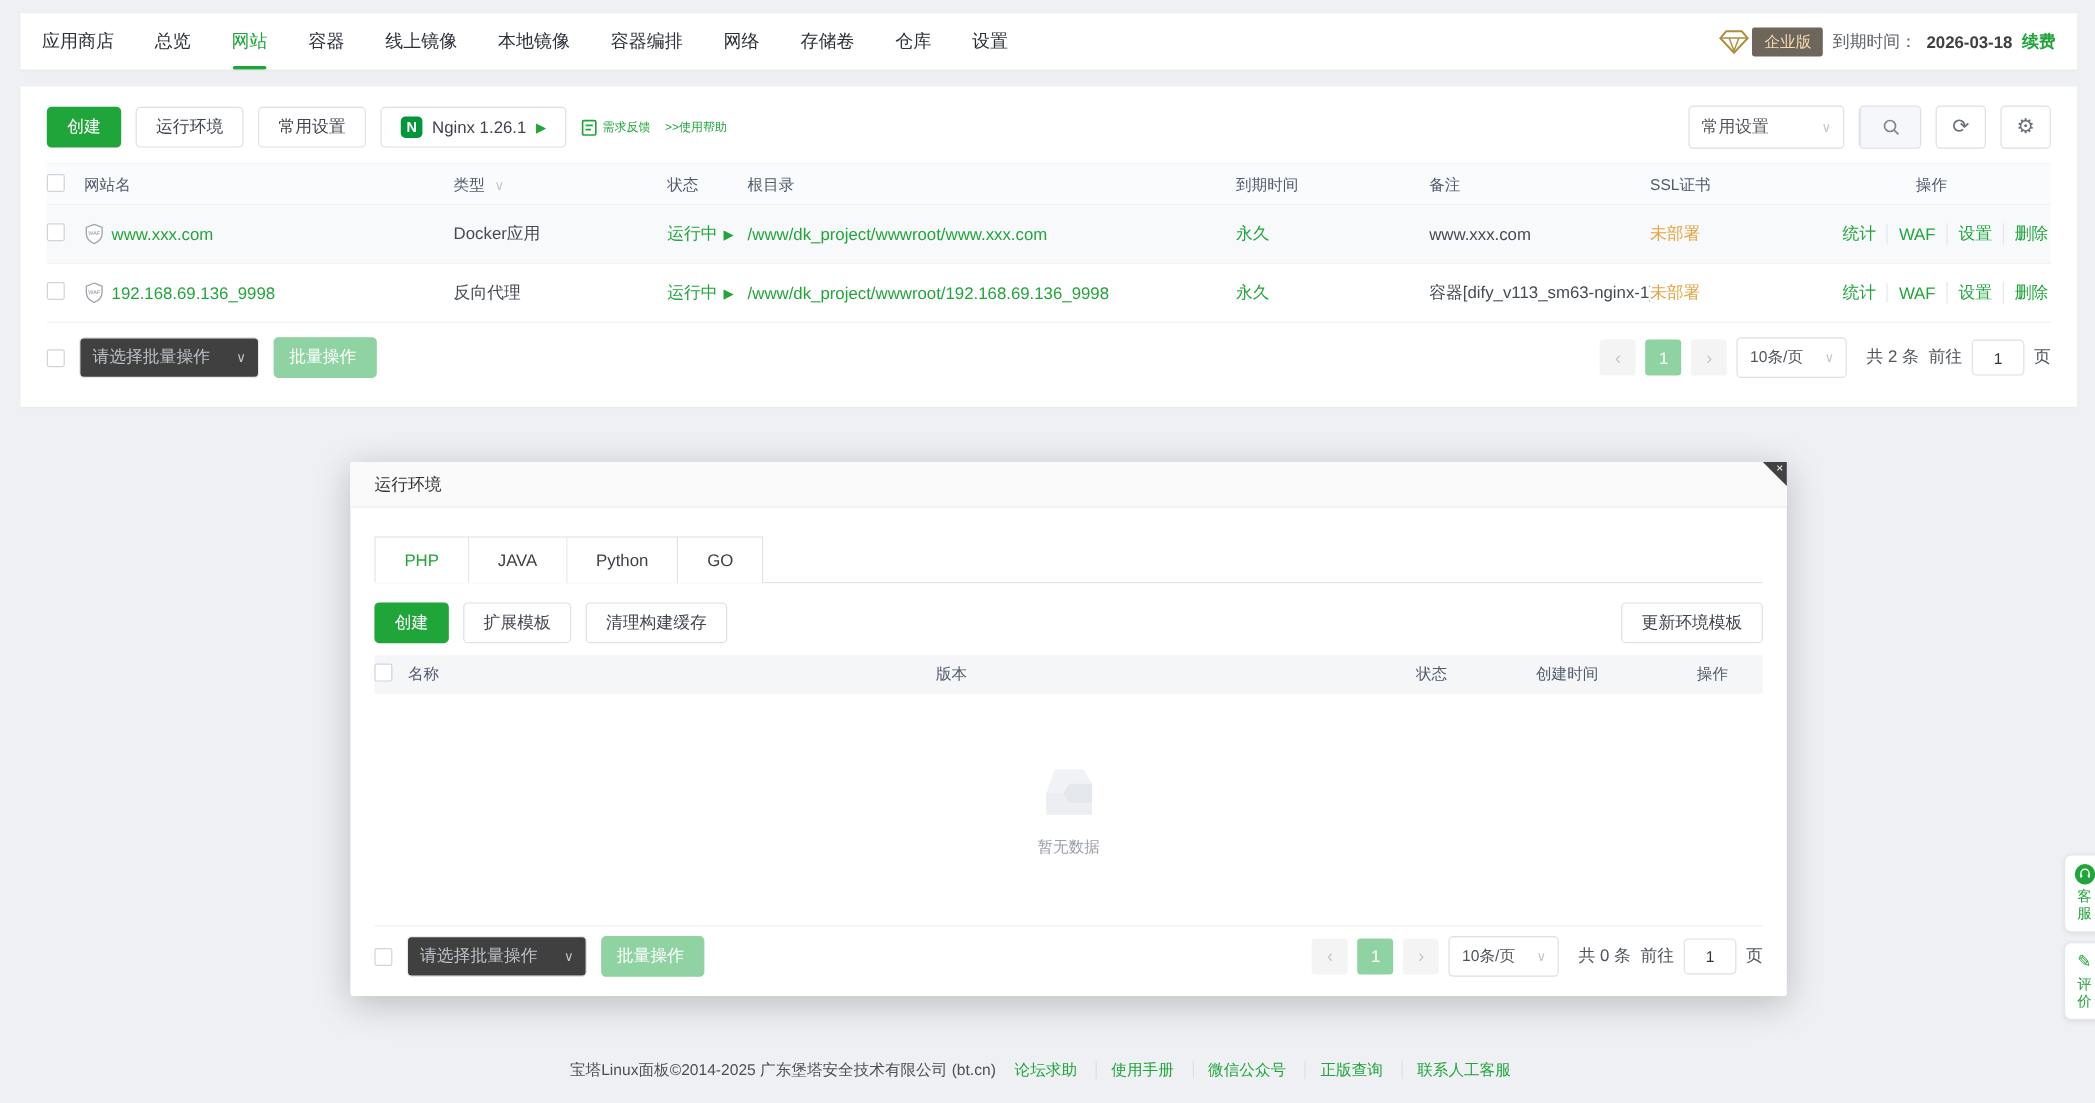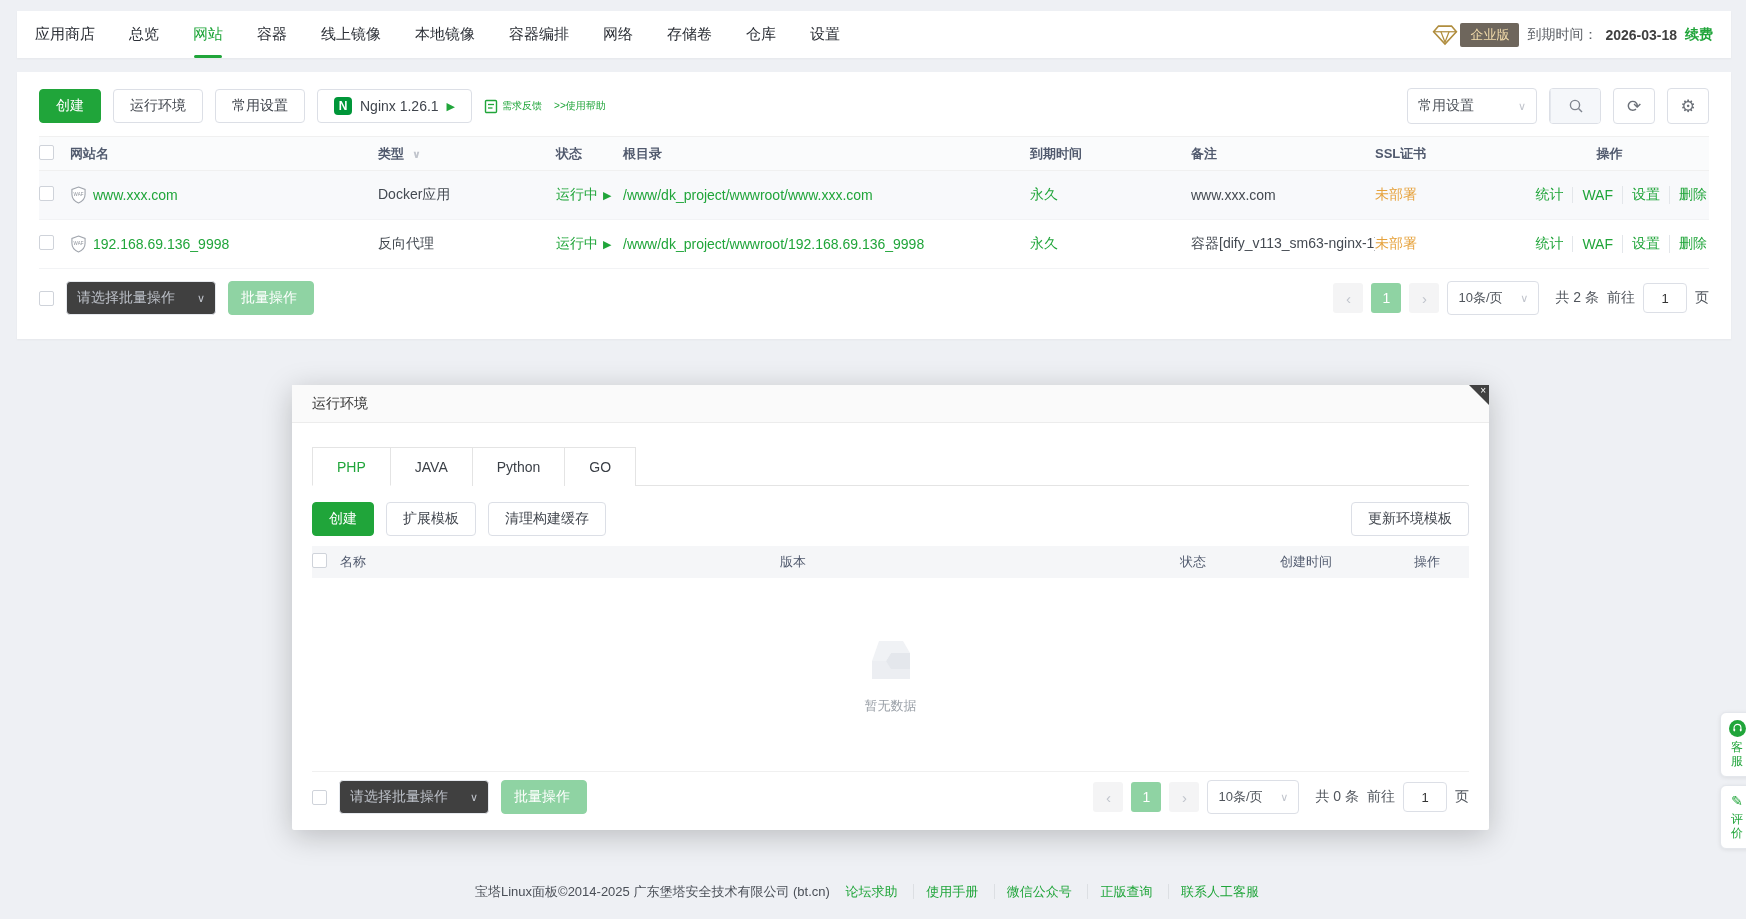--- a/index.html
+++ b/index.html
@@ -59,21 +59,21 @@
   .search-wrap input::placeholder { color:#c0c4cc; }
   .search-btn { width:50px; background:#f5f7fa; border-left:1px solid #e4e7ed;
                 display:flex; align-items:center; justify-content:center; }
   .icon-btn { width:42px; height:36px; border:1px solid #dcdfe6; border-radius:4px; background:#fff;
               display:flex; align-items:center; justify-content:center; color:#6b7078; font-size:17px; }
 
   
   .site-table { margin-top:12px; border-top:1px solid #f0f0f0; }
   .trow { display:grid; grid-template-columns:31px 308px 178px 67px 407px 161px 184px 139px 1fr;
           align-items:center; }
-  .thead { height:34px; background:#fafbfc; color:#515a6e; font-size:13px; border-bottom:1px solid #f0f0f0;font-weight:bold; }
+  .thead { height:34px; background:#fafbfc; color:#515a6e; font-size:13px; border-bottom:1px solid #f0f0f0; }
   .tr { height:49px; border-bottom:1px solid #f2f3f5; font-size:14px; }
   .tr.striped { background:#f8f9fb; }
   .cell-right { text-align:center; padding-right:4px; }
   .checkbox { width:15px; height:15px; border:1px solid #cfd3da; border-radius:2px; background:#fff; display:inline-block; }
   .site-name { color:#20a53a; display:flex; align-items:center; gap:6px; }
   .type-cell { color:#444a52; }
   .status-cell { color:#20a53a; display:flex; align-items:center; gap:5px; }
   .root-path { color:#20a53a; }
   .expire-cell { color:#20a53a; }
   .remark-cell { color:#444a52; white-space:nowrap; overflow:hidden; }

